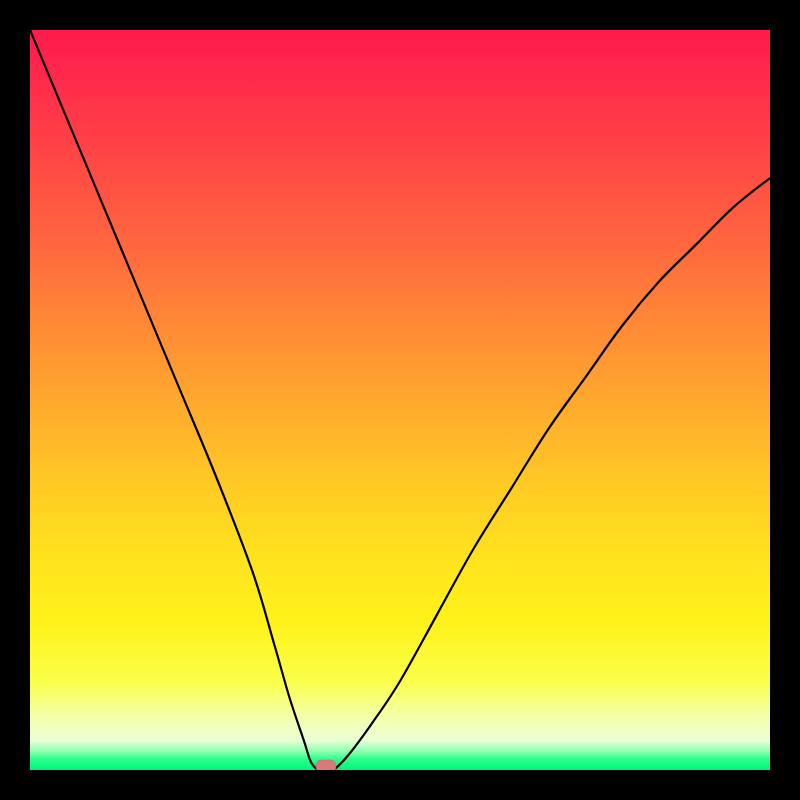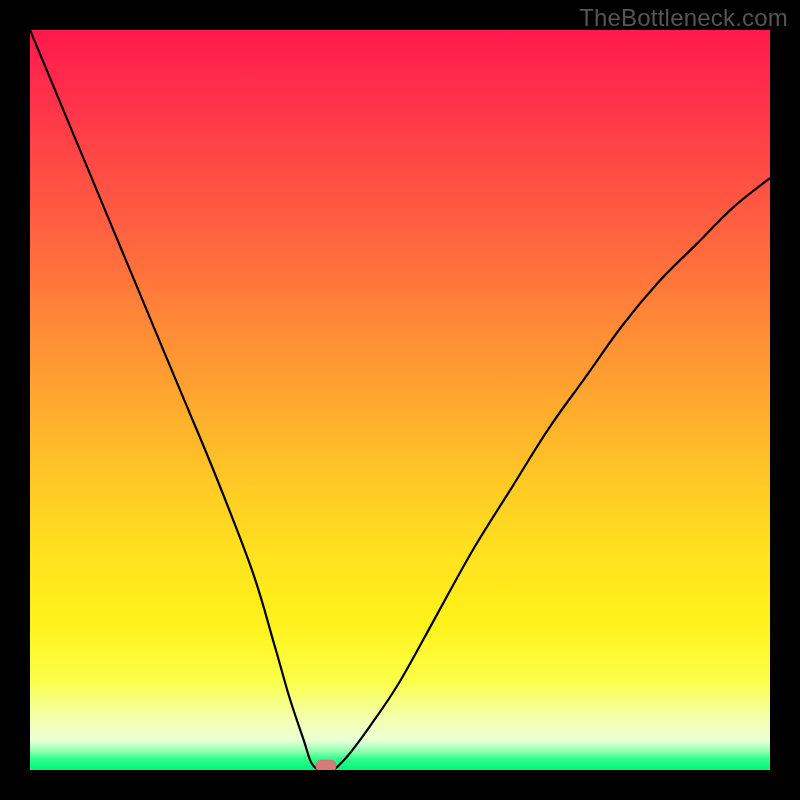--- a/index.html
+++ b/index.html
@@ -71,21 +71,20 @@
   .min-marker {
     fill: #d87a7a;
     stroke: #c96a6a;
     stroke-width: 0.5;
   }
 </style>
 </head>
 <body>
 
 <div class="frame">
-  <div class="watermark">TheBottleneck.com</div>
 
   <div class="plot-area">
     <div class="gradient"></div>
 
     <svg class="curve" viewBox="0 0 740 740" preserveAspectRatio="none">
       <path id="curvePath" class="curve-path" d="M 0.0 0.0 C 6.7 16.0, 23.7 56.8, 37.0 88.8 C 50.3 120.8, 60.7 145.6, 74.0 177.6 C 87.3 209.6, 97.7 234.4, 111.0 266.4 C 124.3 298.4, 134.7 323.2, 148.0 355.2 C 161.3 387.2, 171.7 410.7, 185.0 444.0 C 198.3 477.3, 211.3 509.6, 222.0 540.2 C 232.7 570.8, 237.5 591.6, 244.2 614.2 C 250.9 636.8, 253.7 648.7, 259.0 666.0 C 264.3 683.3, 269.8 698.4, 273.8 710.4 C 277.8 722.4, 278.5 727.3, 281.2 732.6 C 283.9 737.9, 285.9 738.7, 288.6 740.0 C 291.3 741.3, 293.3 740.0, 296.0 740.0 C 298.7 740.0, 299.4 742.7, 303.4 740.0 C 307.4 737.3, 311.5 733.2, 318.2 725.2 C 324.9 717.2, 331.1 708.9, 340.4 695.6 C 349.7 682.3, 358.0 671.2, 370.0 651.2 C 382.0 631.2, 393.7 608.6, 407.0 584.6 C 420.3 560.6, 430.7 540.6, 444.0 518.0 C 457.3 495.4, 467.7 480.1, 481.0 458.8 C 494.3 437.5, 504.7 419.6, 518.0 399.6 C 531.3 379.6, 541.7 366.4, 555.0 347.8 C 568.3 329.2, 578.7 313.3, 592.0 296.0 C 605.3 278.7, 615.7 266.3, 629.0 251.6 C 642.3 236.9, 652.7 227.9, 666.0 214.6 C 679.3 201.3, 689.7 189.6, 703.0 177.6 C 716.3 165.6, 733.3 153.3, 740.0 148.0"></path>
       <rect id="minMarker" class="min-marker" rx="5" ry="5" x="286.0" y="730.0" width="20" height="12"></rect>
     </svg>
   </div>
 </div>

